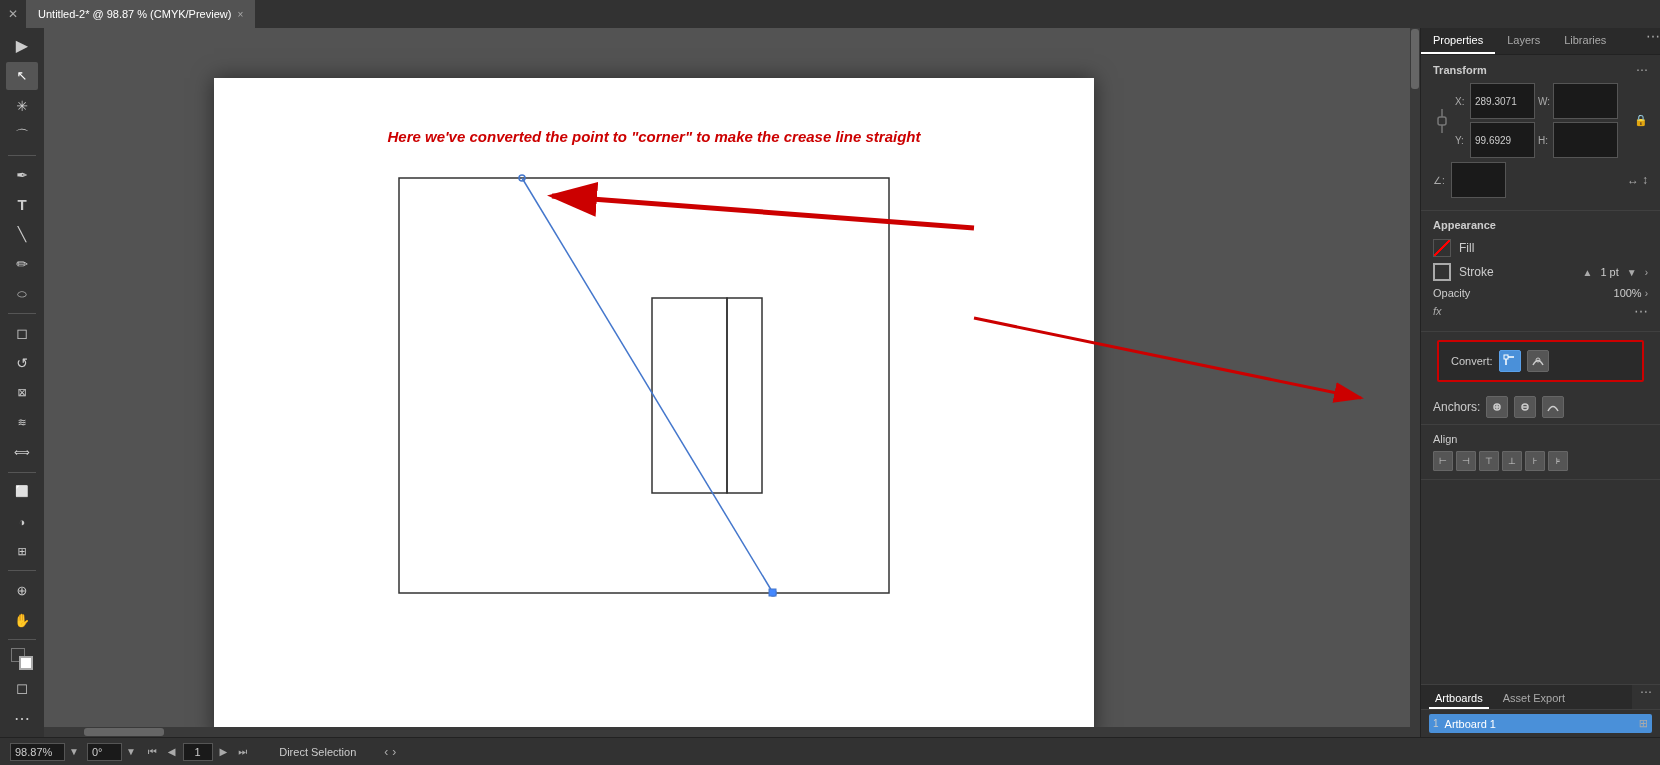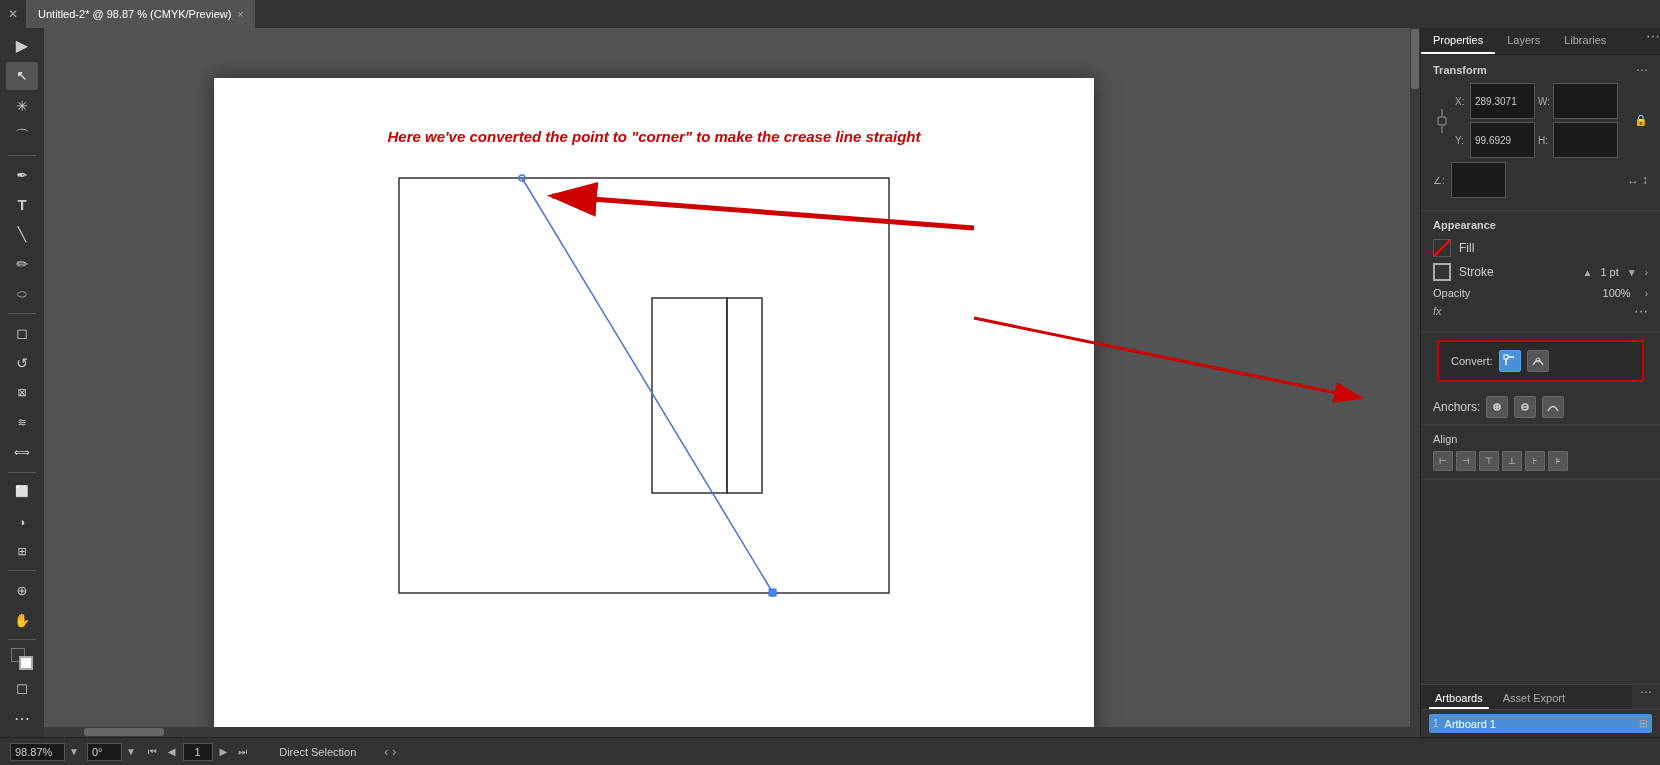--- a/index.html
+++ b/index.html
@@ -174,21 +174,21 @@
       background: transparent;
       cursor: pointer;
     }
     .appearance-label { font-size: 12px; color: #ccc; flex: 1; }
     .appearance-value { font-size: 11px; color: #ccc; }
     .appearance-arrow { color: #aaa; font-size: 10px; cursor: pointer; }
 
     .opacity-row {
       display: flex;
       align-items: center;
-      gap: 14px;
+      gap: 3px;
     }
     .opacity-label { font-size: 11px; color: #ccc; flex: 1; }
     .opacity-value { font-size: 11px; color: #ccc; }
     .opacity-arrow { color: #aaa; font-size: 10px; cursor: pointer; }
 
     .fx-row { display: flex; align-items: center; gap: 4px; padding: 4px 0; }
     .fx-label { font-size: 11px; color: #aaa; font-style: italic; }
     .more-btn { color: #aaa; font-size: 14px; cursor: pointer; margin-left: auto; }
 
     .convert-section {

